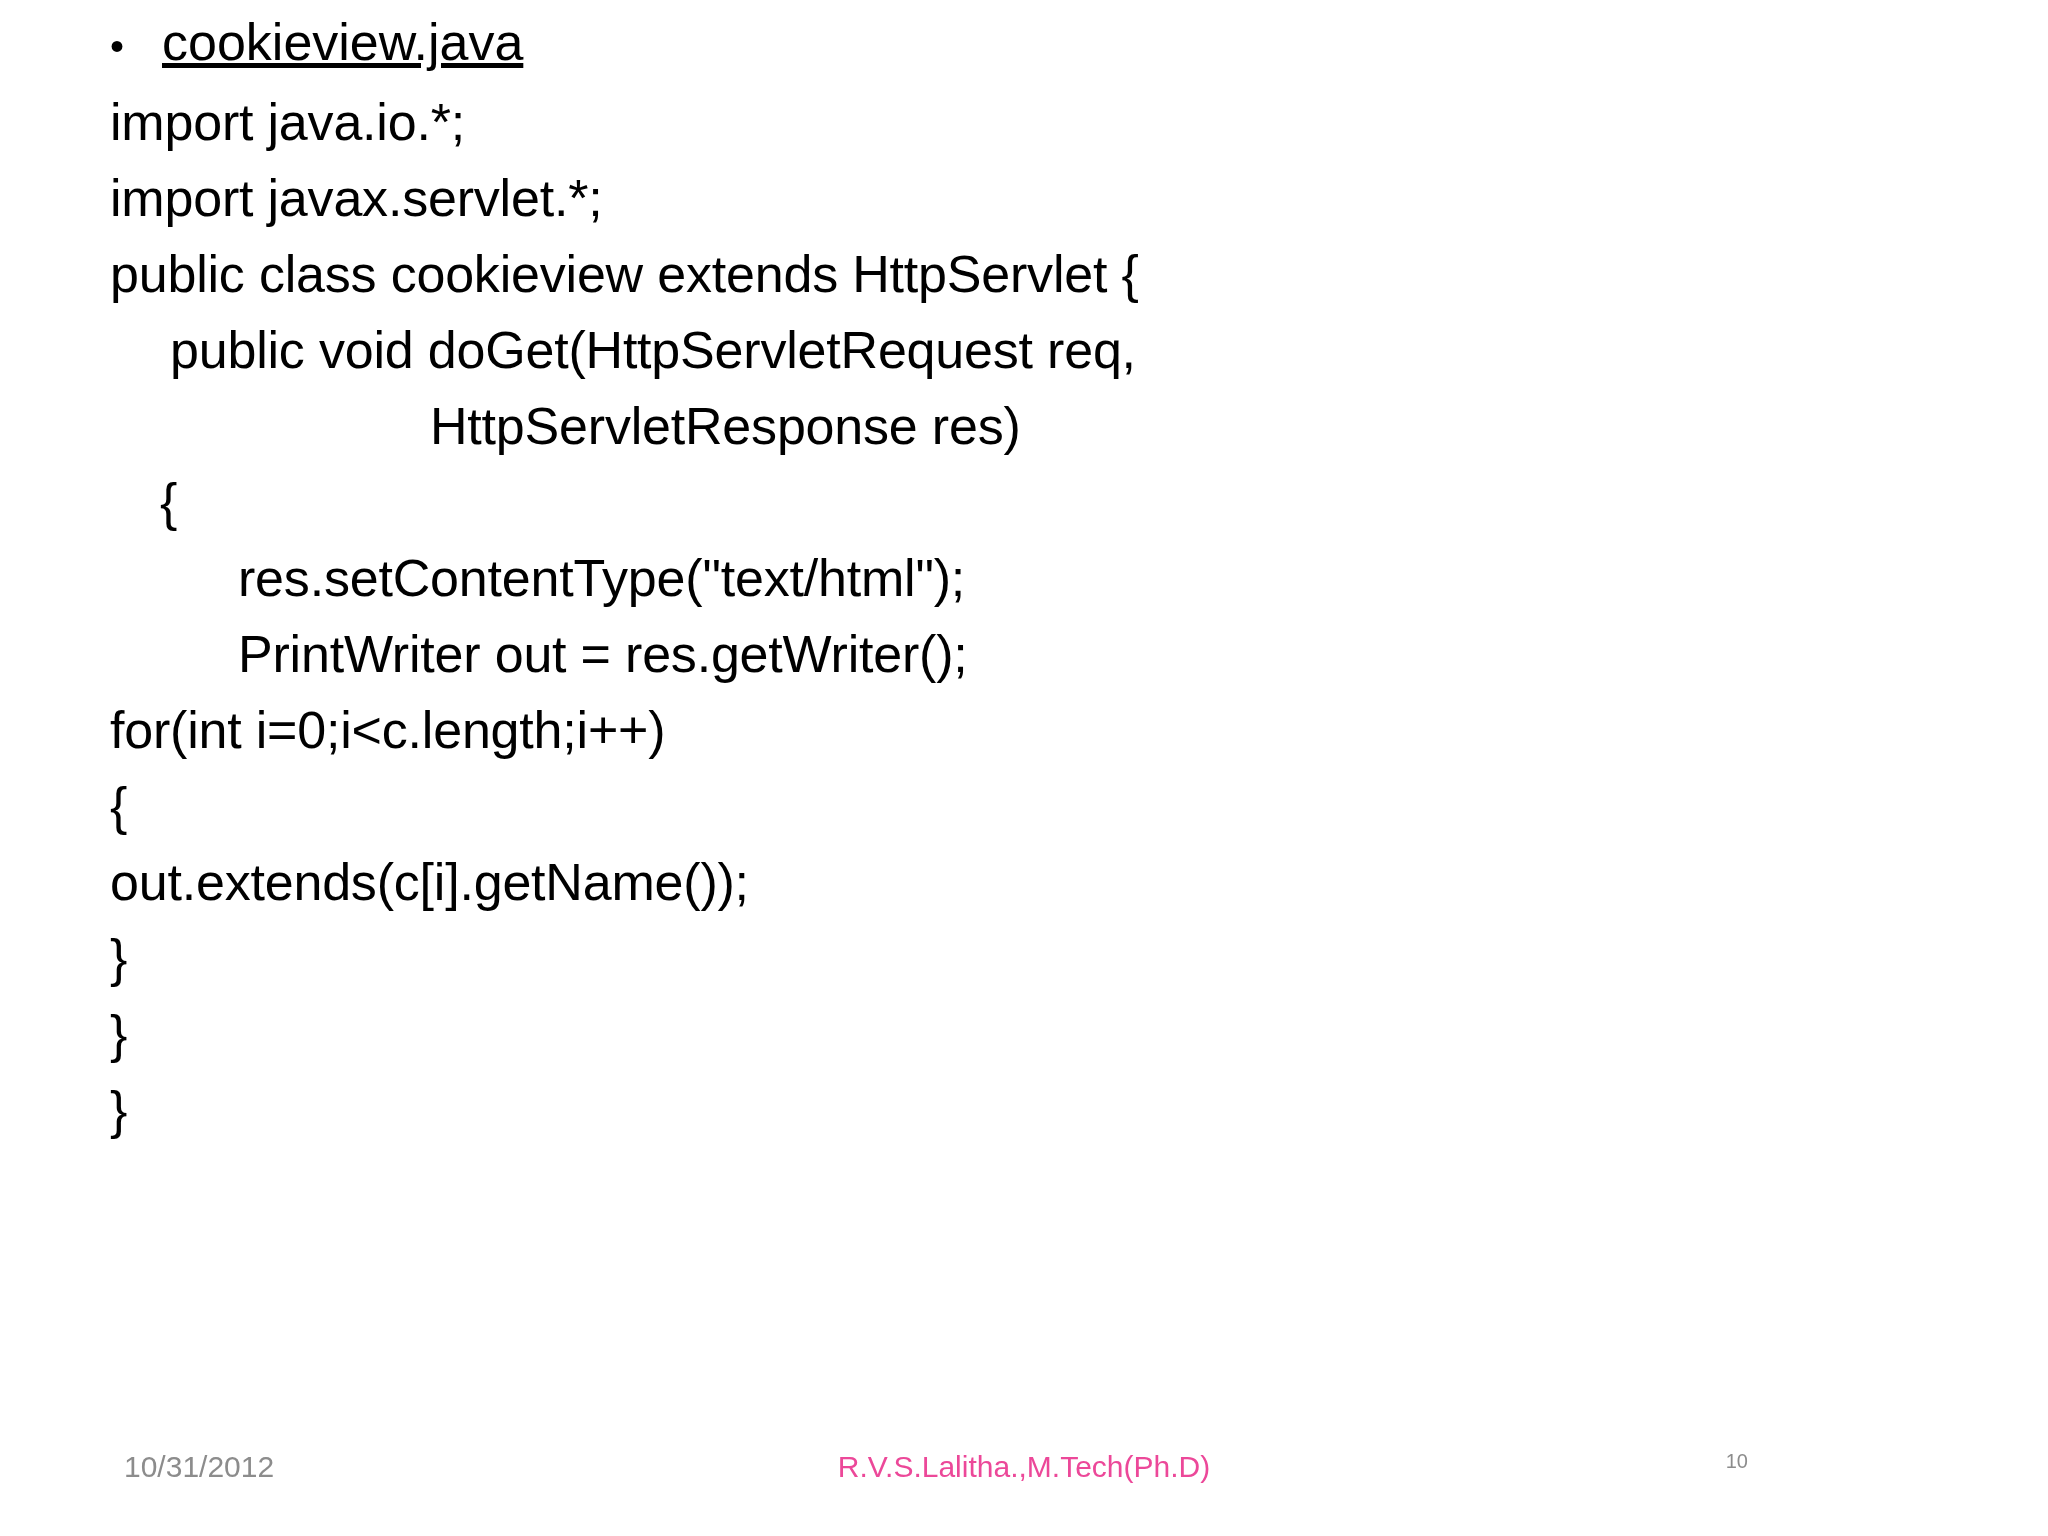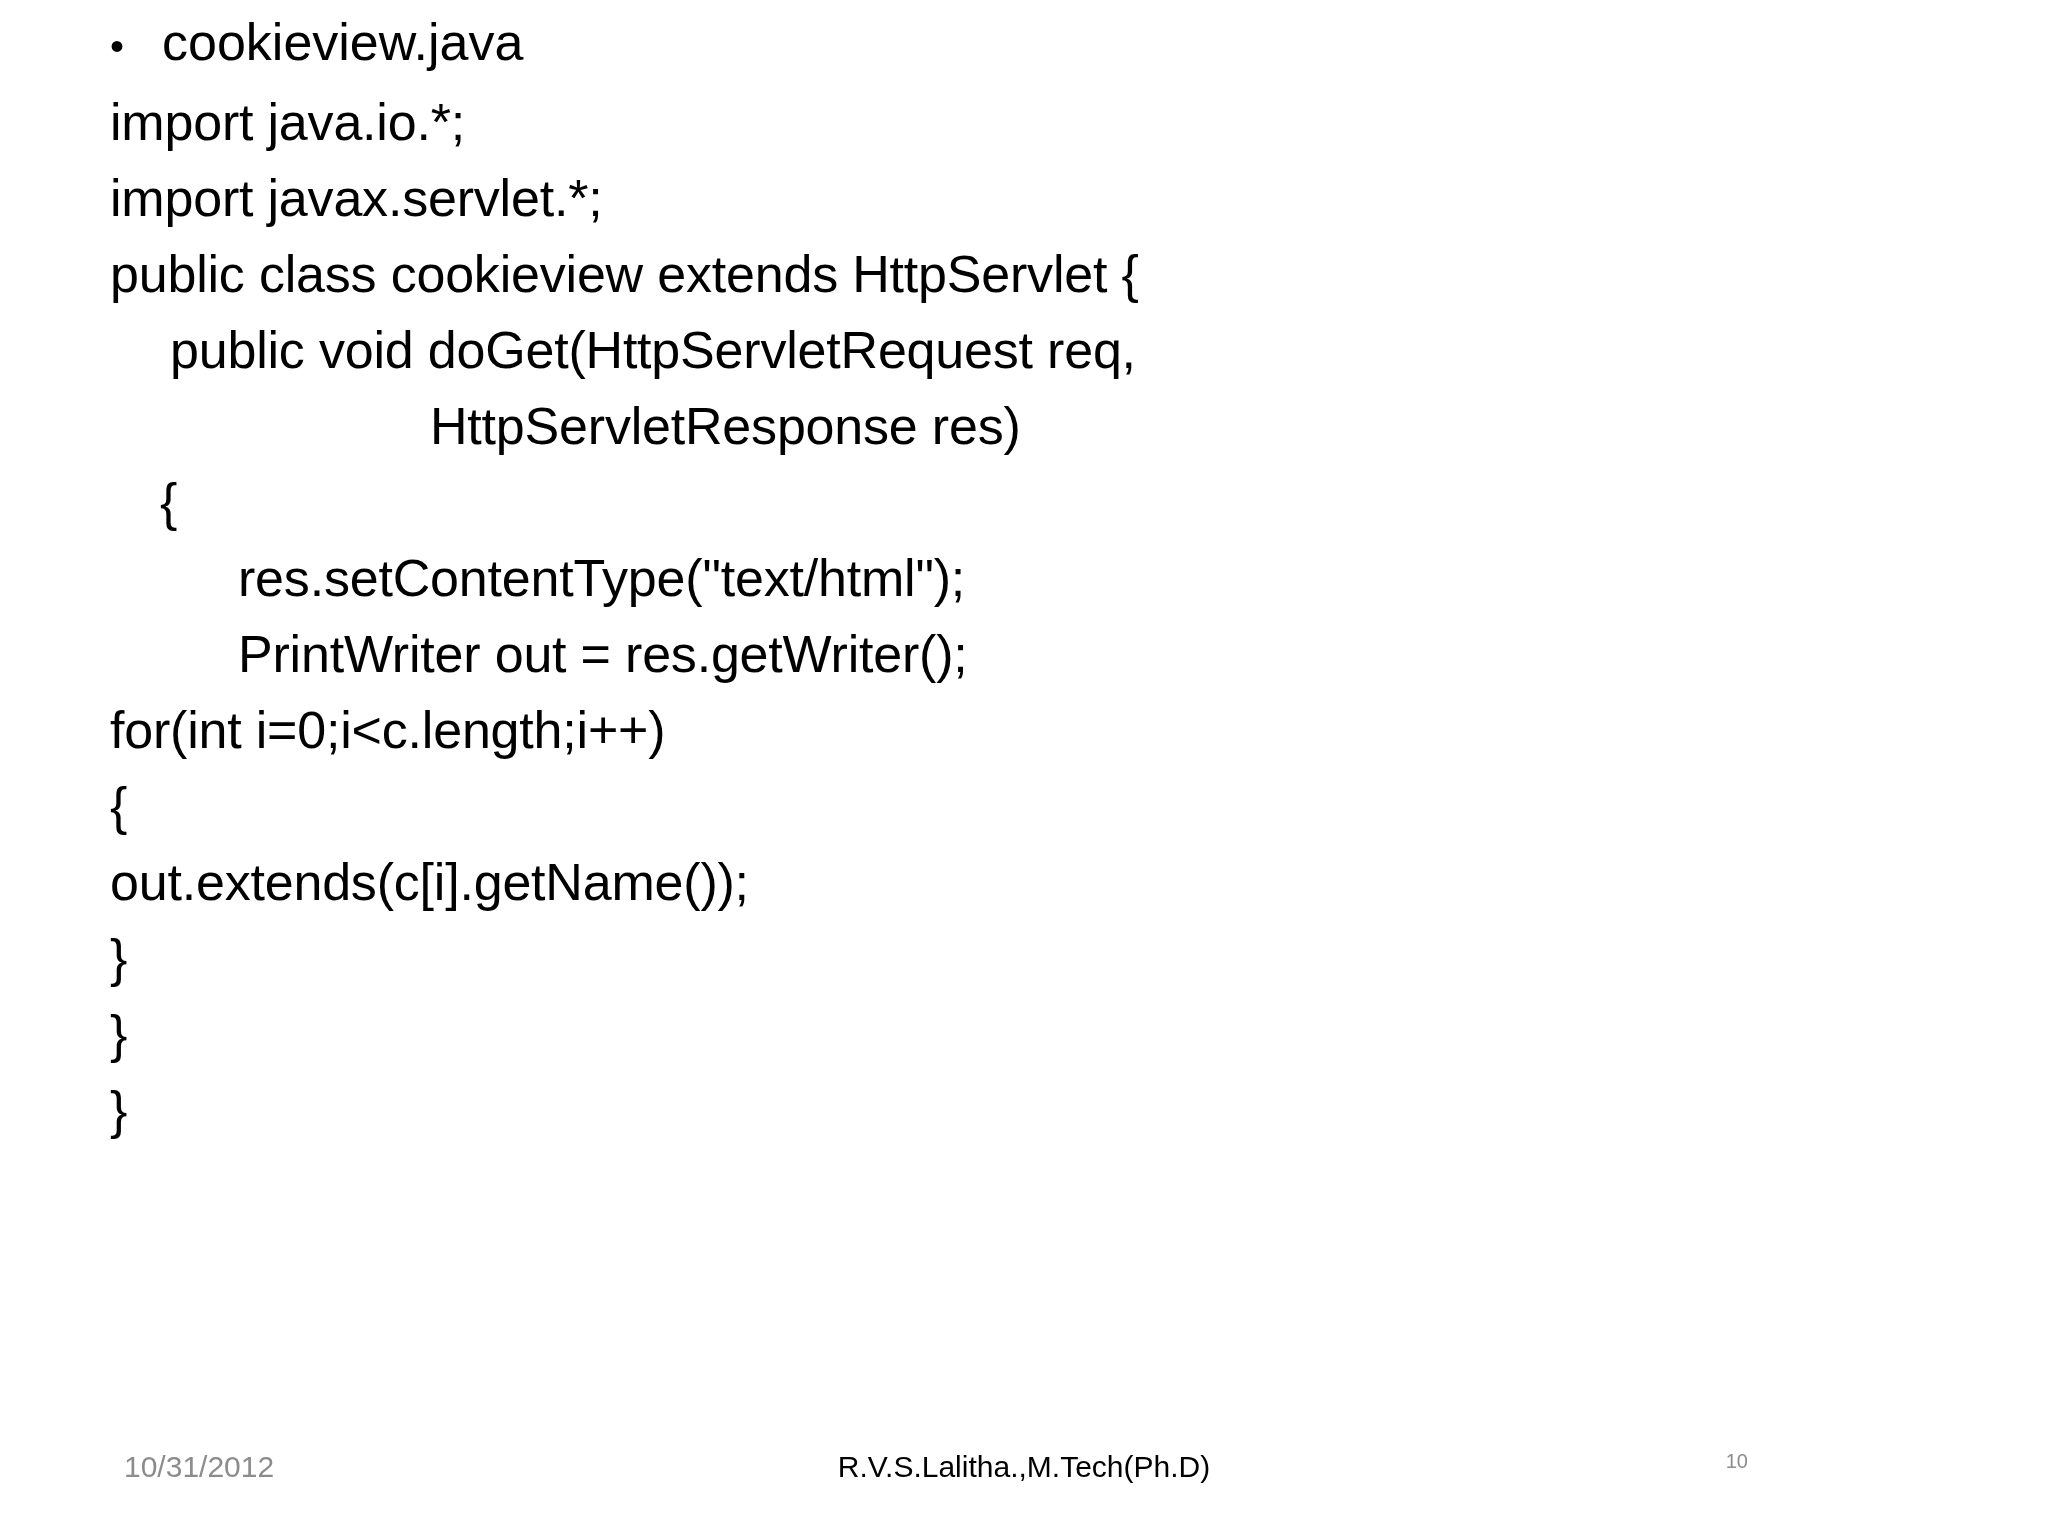--- a/index.html
+++ b/index.html
@@ -56,20 +56,21 @@
     flex: 0 0 52px;
     font-size: 40px;
     line-height: 76px;
     color: #000000;
     text-align: left;
   }
   .bullet-text {
     font-size: 52px;
     line-height: 76px;
     white-space: pre;
+    text-decoration: underline;
   }
 
   
   .ind-0  { padding-left: 0px;   }
   .ind-1  { padding-left: 60px;  }
   .ind-2  { padding-left: 128px; }
   .ind-3  { padding-left: 320px; }
   .ind-4  { padding-left: 50px;  }
 
   
@@ -88,21 +89,21 @@
     color: #8c8c8c;
     white-space: pre;
   }
   .footer-author {
     position: absolute;
     left: 0;
     top: 34px;
     width: 2048px;
     text-align: center;
     font-size: 30px;
-    color: #000000;
+    color: #ec4899;
     white-space: pre;
   }
   .footer-pagenum {
     position: absolute;
     right: 112px;
     top: 34px;
     font-size: 20px;
     color: #8c8c8c;
     white-space: pre;
   }

